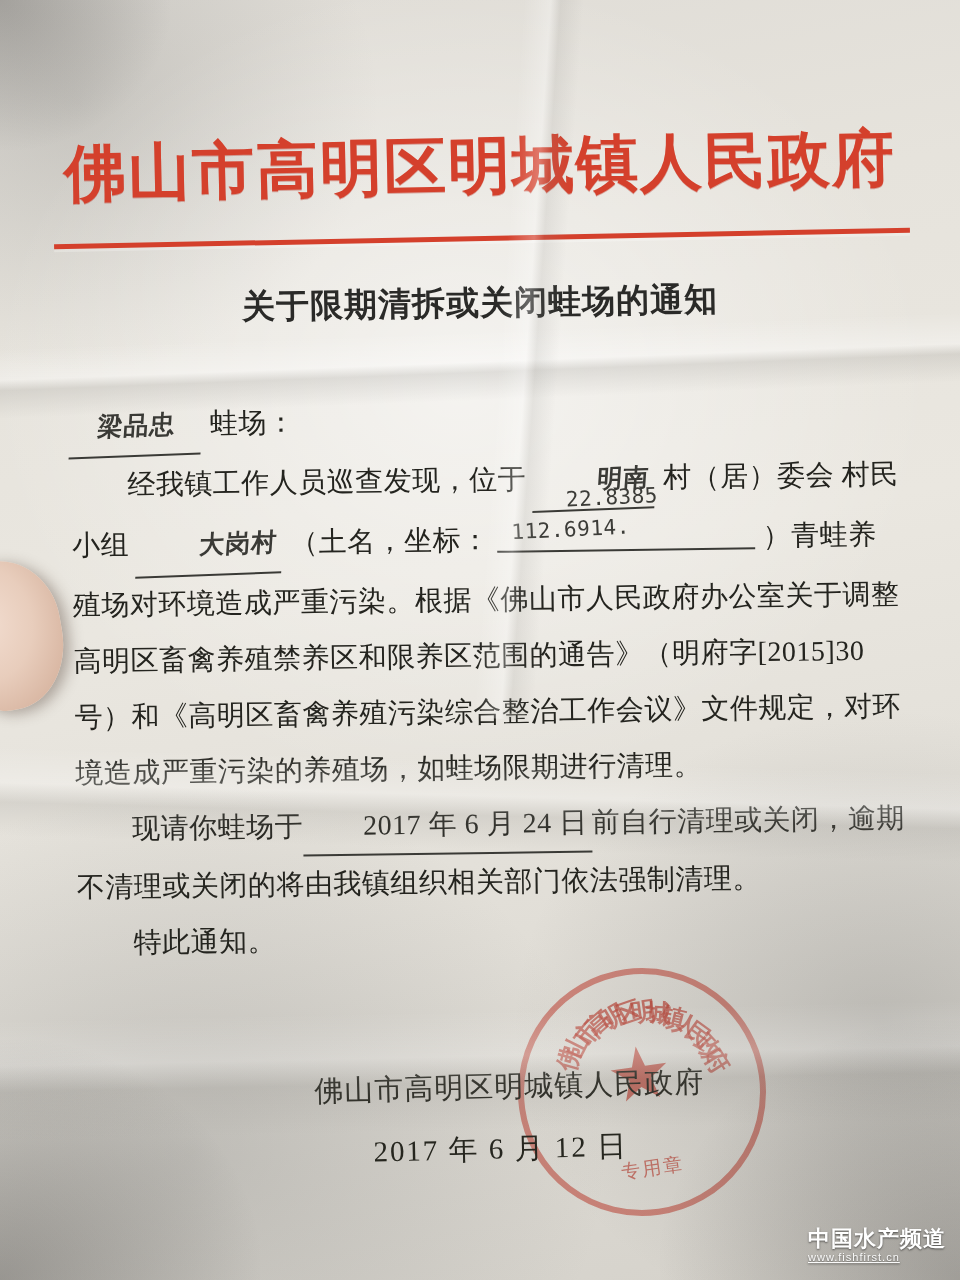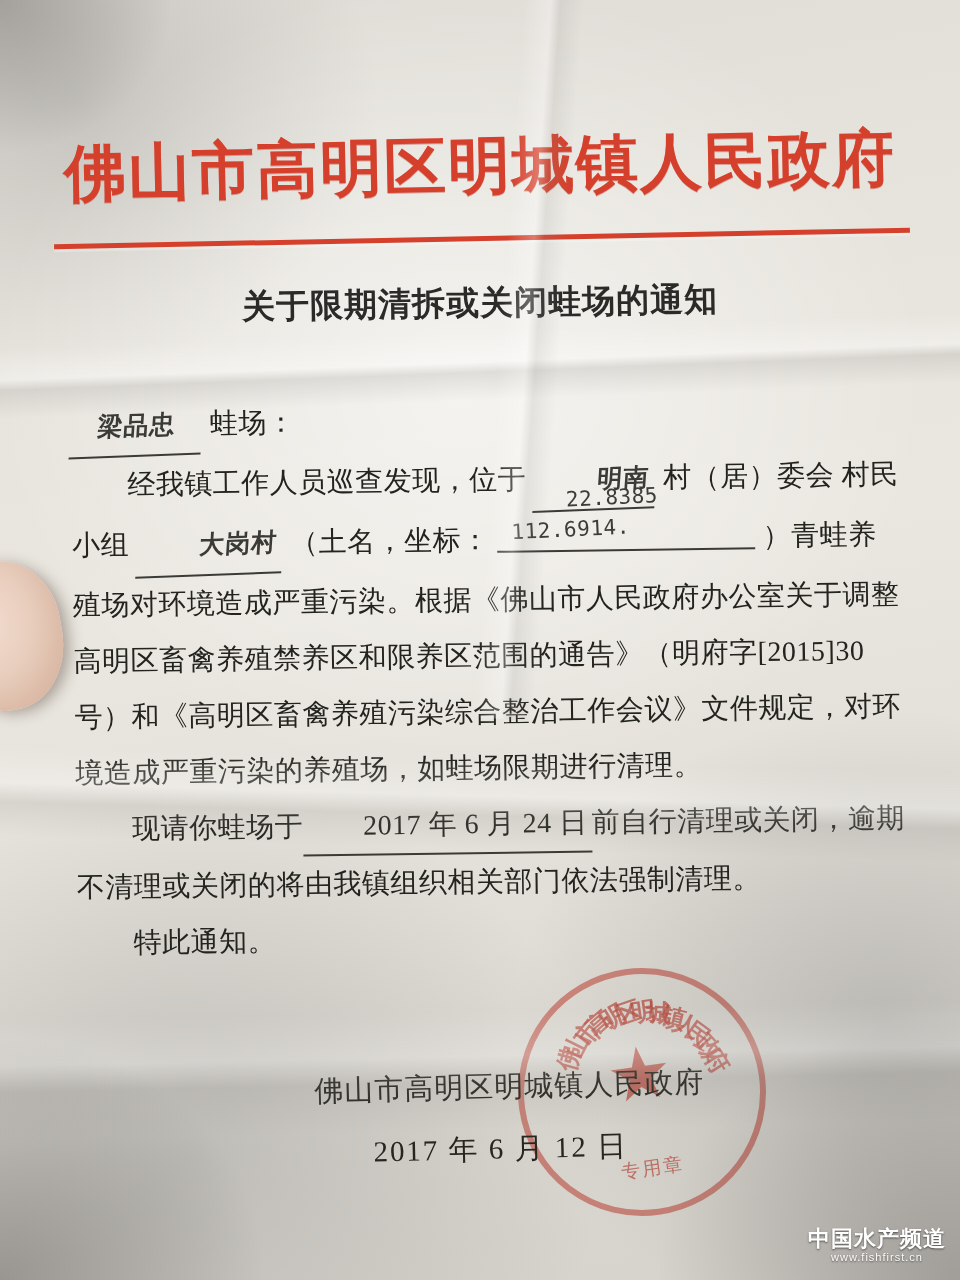--- a/index.html
+++ b/index.html
@@ -240,28 +240,28 @@
     text-align: center;
     font-size: 19px;
     color: rgba(208,52,38,0.72);
     letter-spacing: 2px;
   }
 
   
   .watermark {
     position: absolute;
     right: 14px; bottom: 16px;
-    text-align: center;
+    text-align: left;
     color: #ffffff;
     text-shadow: 0 1px 2px rgba(0,0,0,0.55);
     font-family: "Liberation Sans", sans-serif;
     line-height: 1.15;
   }
   .watermark .wm-main { font-size: 22px; font-weight: bold; letter-spacing: 1px; }
-  .watermark .wm-sub { font-size: 11px; letter-spacing: 1px; opacity: 0.95; }
+  .watermark .wm-sub { font-size: 11px; letter-spacing: 1px; opacity: 0.95; text-decoration: underline; }
 </style>
 </head>
 <body>
 
 <div id="page">
 
   <div class="doc">
 
     <div class="masthead">佛山市高明区明城镇人民政府</div>
     <div class="masthead-rule"></div>

